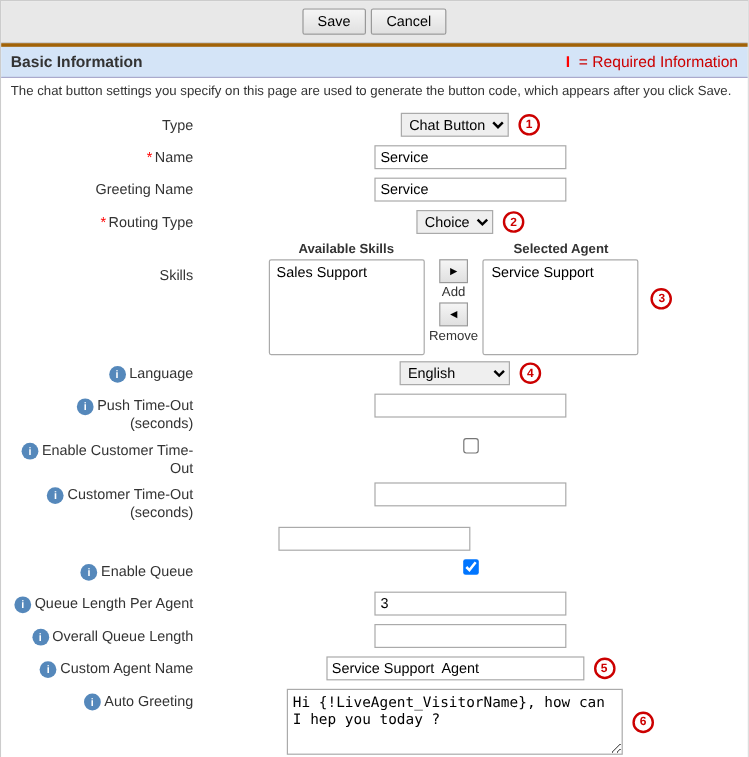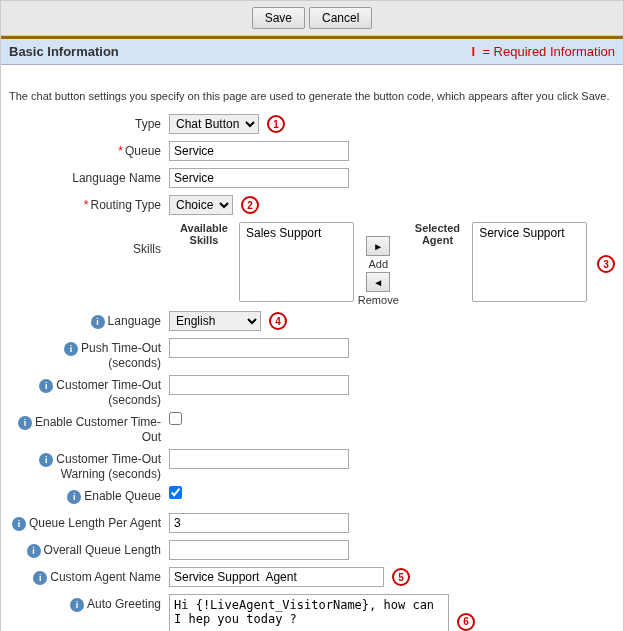--- a/index.html
+++ b/index.html
@@ -45,21 +45,20 @@
     .required-legend {
       font-size: 13px;
       color: #c00;
       font-weight: normal;
     }
     .section-desc {
       padding: 5px 8px 8px 8px;
       font-size: 11px;
       color: #333;
       background: #fff;
-      margin-top: 20px;
     }
     .form-area {
       background: #fff;
       padding: 4px 8px 8px 8px;
     }
     .form-row {
       display: flex;
       align-items: flex-start;
       margin-bottom: 5px;
       min-height: 22px;
@@ -76,27 +75,28 @@
     .form-label .req-dot {
       color: red;
       margin-right: 2px;
     }
     .form-control-area {
       flex: 1;
       display: flex;
       align-items: center;
       flex-wrap: wrap;
       gap: 4px;
+      justify-content: center;
     }
     input[type="text"] {
       height: 20px;
       border: 1px solid #aaa;
       padding: 2px 4px;
       font-size: 12px;
-      width: 180px;
+      width: 160px;
     }
     select {
       height: 20px;
       border: 1px solid #aaa;
       font-size: 12px;
       padding: 1px 2px;
     }
     .circle-num {
       display: inline-flex;
       align-items: center;
@@ -111,21 +111,21 @@
       margin-left: 4px;
       flex-shrink: 0;
     }
     .skills-container {
       display: flex;
       align-items: flex-start;
       gap: 4px;
     }
     .skills-box {
       display: flex;
-      flex-direction: row;
+      flex-direction: column;
     }
     .skills-label {
       font-size: 11px;
       font-weight: bold;
       text-align: center;
       margin-bottom: 2px;
     }
     .skills-list {
       border: 1px solid #aaa;
       width: 130px;
@@ -218,30 +218,30 @@
       <div class="form-control-area">
         <select>
           <option>Chat Button</option>
         </select>
         <span class="circle-num">1</span>
       </div>
     </div>
 
     <div class="form-row">
       <div class="form-label">
-        <span class="req-dot">*</span><span>Queue</span>
+        <span class="req-dot">*</span><span>Name</span>
       </div>
       <div class="form-control-area">
         <input type="text" class="long-input" value="Service" style="">
 
       </div>
     </div>
 
     <div class="form-row">
-      <div class="form-label">Language Name</div>
+      <div class="form-label">Greeting Name</div>
       <div class="form-control-area">
         <input type="text" class="long-input" value="Service" style="">
       </div>
     </div>
 
     <div class="form-row">
       <div class="form-label">
         <span class="req-dot">*</span><span>Routing Type</span>
       </div>
       <div class="form-control-area">
@@ -295,40 +295,37 @@
       <div class="form-label">
         <span class="info-icon">i</span><span>Push Time-Out (seconds)</span>
       </div>
       <div class="form-control-area">
         <input type="text" class="medium-input" style="">
       </div>
     </div>
 
     <div class="form-row">
       <div class="form-label">
+        <span class="info-icon">i</span><span>Enable Customer Time-Out</span>
+      </div>
+      <div class="form-control-area">
+        <input type="checkbox" style="">
+      </div>
+    </div>
+
+    <div class="form-row">
+      <div class="form-label">
         <span class="info-icon">i</span><span>Customer Time-Out (seconds)</span>
       </div>
       <div class="form-control-area">
         <input type="text" class="medium-input" style="">
       </div>
     </div>
 
     <div class="form-row">
-      <div class="form-label">
-        <span class="info-icon">i</span><span>Enable Customer Time-Out</span>
-      </div>
-      <div class="form-control-area">
-        <input type="checkbox" style="">
-      </div>
-    </div>
-
-    <div class="form-row">
-      <div class="form-label">
-        <span class="info-icon">i</span><span>Customer Time-Out Warning (seconds)</span>
-      </div>
       <div class="form-control-area">
         <input type="text" class="medium-input" style="">
       </div>
     </div>
 
     <div class="form-row">
       <div class="form-label">
         <span class="info-icon">i</span><span>Enable Queue</span>
       </div>
       <div class="form-control-area">

